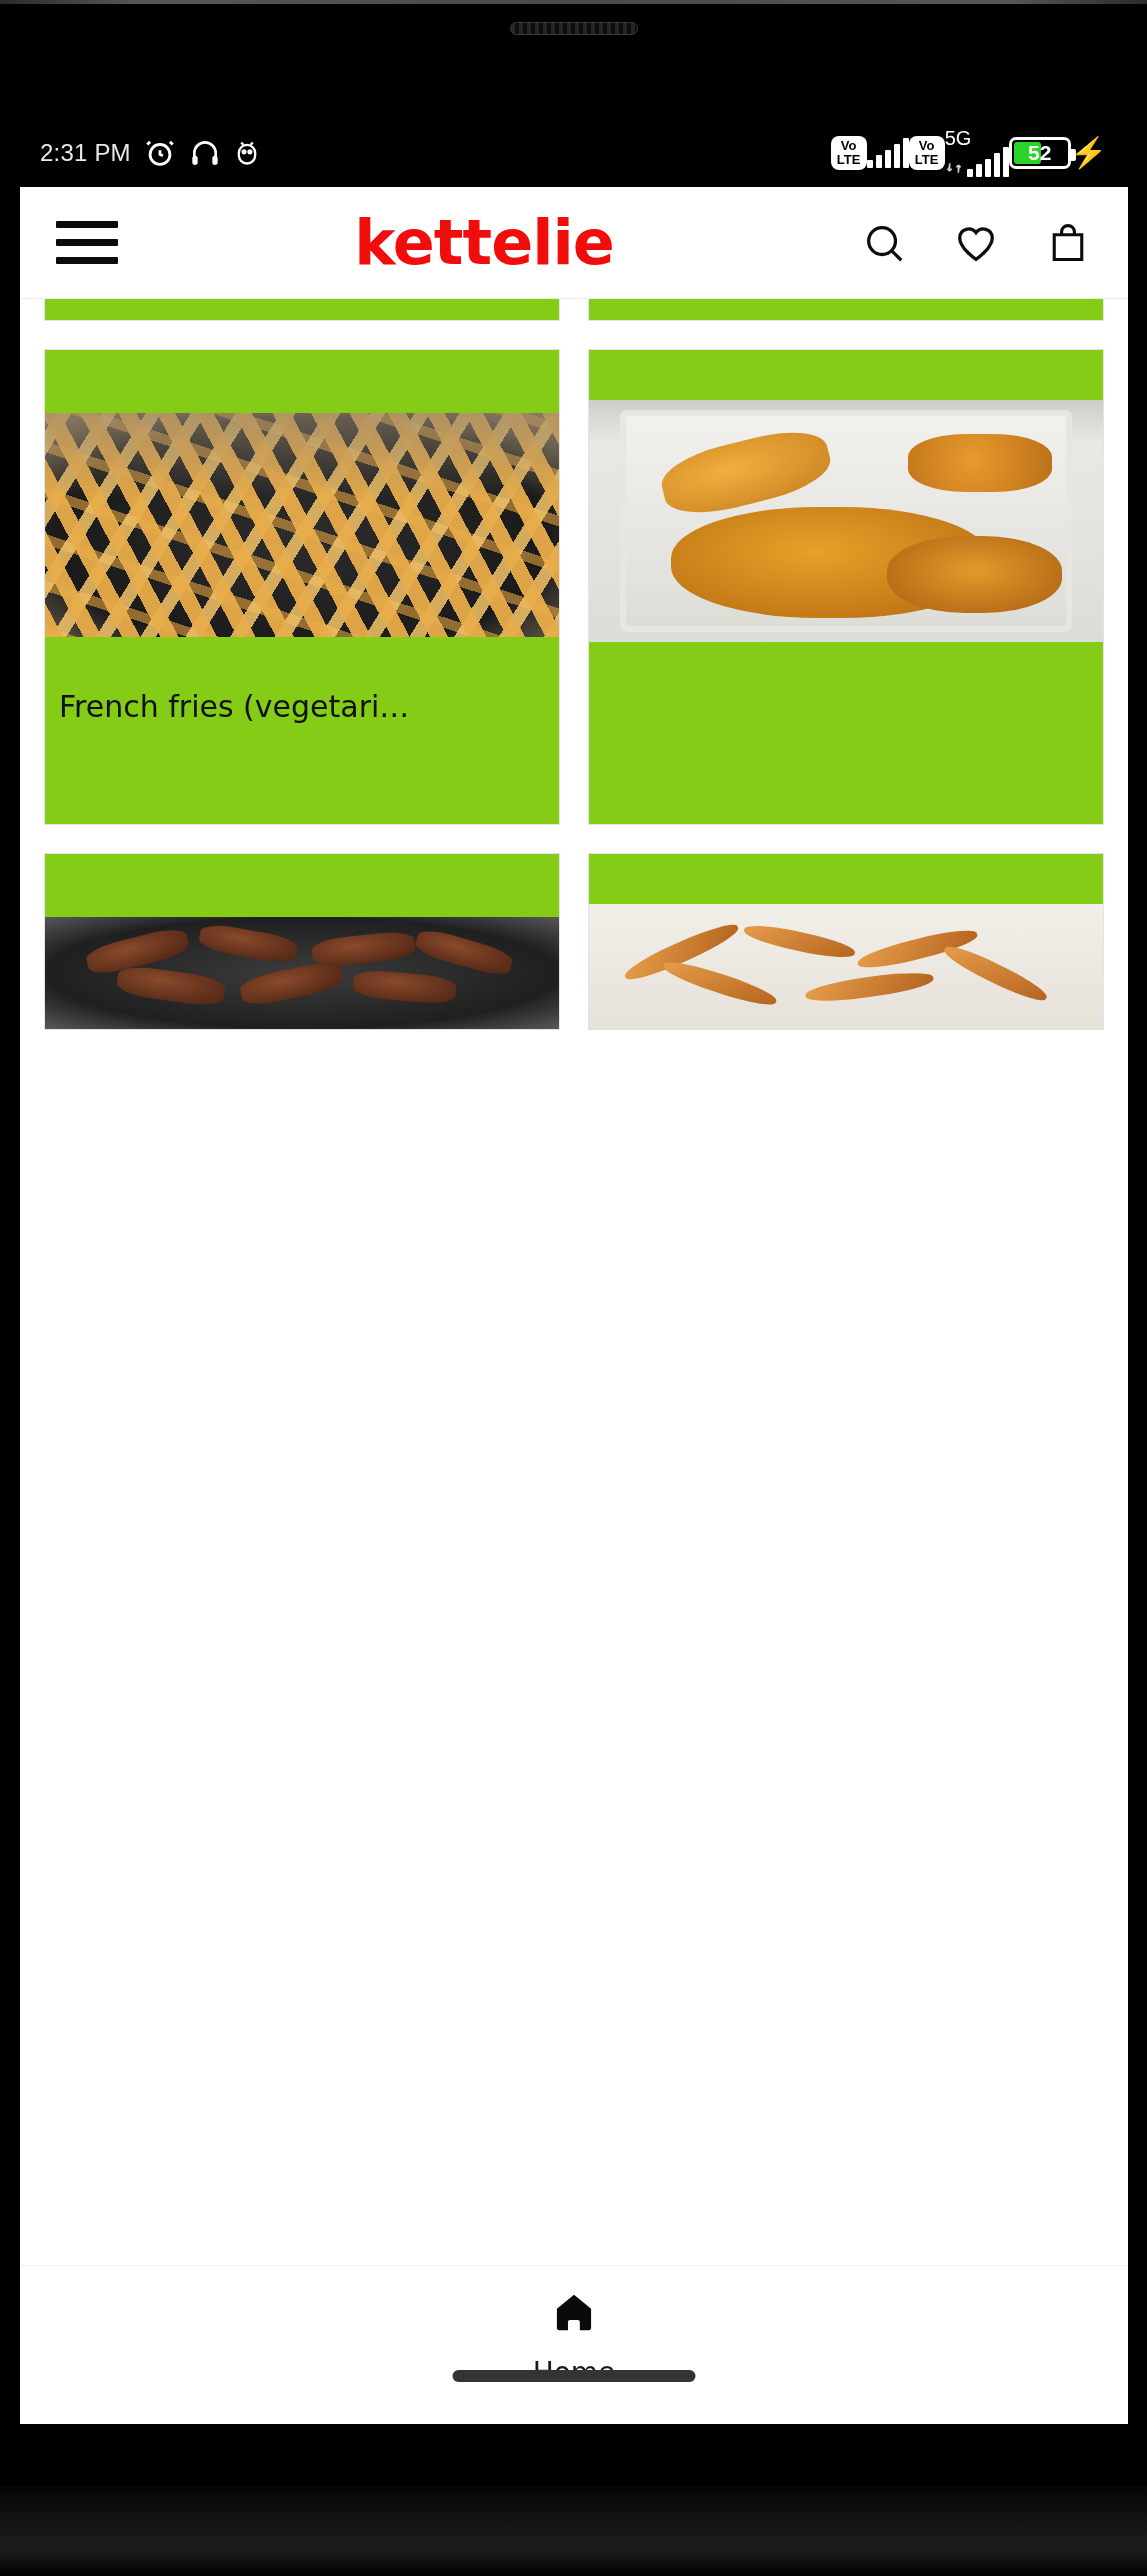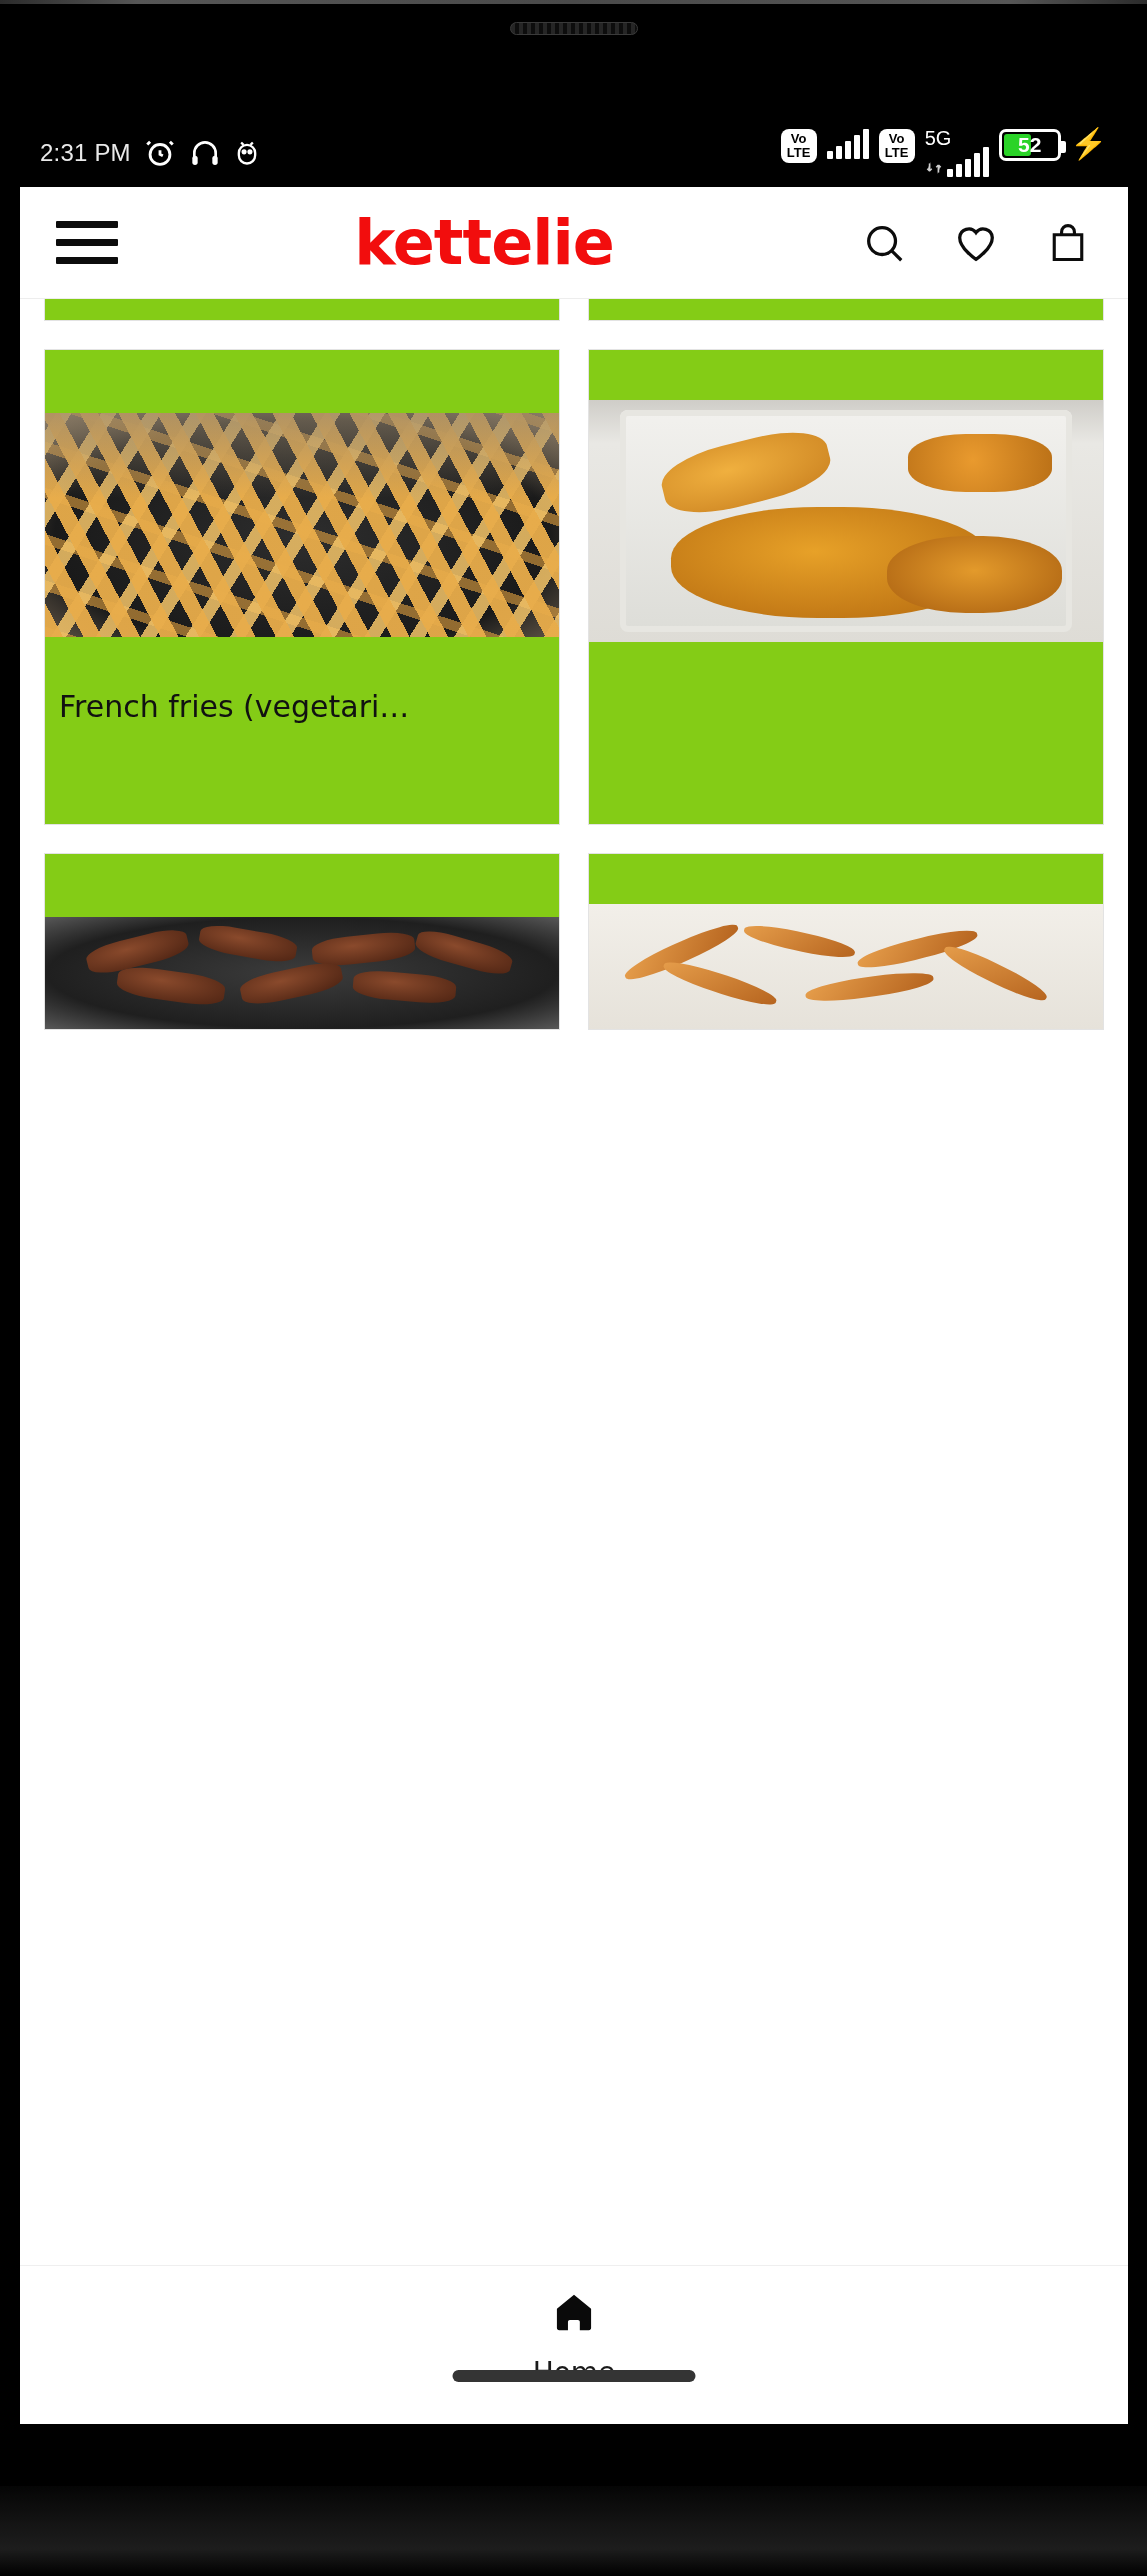--- a/index.html
+++ b/index.html
@@ -34,21 +34,21 @@
 
   
   .status-bar {
     position: absolute; top: 118px; left: 0; width: 1148px; height: 70px;
     display: flex; align-items: center; justify-content: space-between;
     padding: 0 40px; color: #fff;
   }
   .status-left { display: flex; align-items: center; gap: 12px; }
   .clock { font-size: 24px; letter-spacing: 0.2px; color:#e9e9e9; font-family:"Liberation Sans",sans-serif;}
   .sb-icon { display: inline-flex; align-items: center; }
-  .status-right { display: flex; gap: 10px; }
+  .status-right { display: flex; align-items: center; gap: 0; }
   .volte-badge {
     display: flex; flex-direction: column; align-items: center; justify-content: center;
     width: 36px; height: 34px; border-radius: 8px; background: #fff; color: #000;
     font-size: 13px; font-weight: bold; line-height: 14px;
   }
   .bars { display: flex; align-items: flex-end; gap: 3px; height: 30px; }
   .bars i { display:block; width: 6px; background: #fff; border-radius: 1px; }
   .bars i:nth-child(1){height:8px}.bars i:nth-child(2){height:13px}
   .bars i:nth-child(3){height:18px}.bars i:nth-child(4){height:24px}.bars i:nth-child(5){height:30px}
   .net5g { font-size: 20px; color: #fff; line-height: 18px; }

